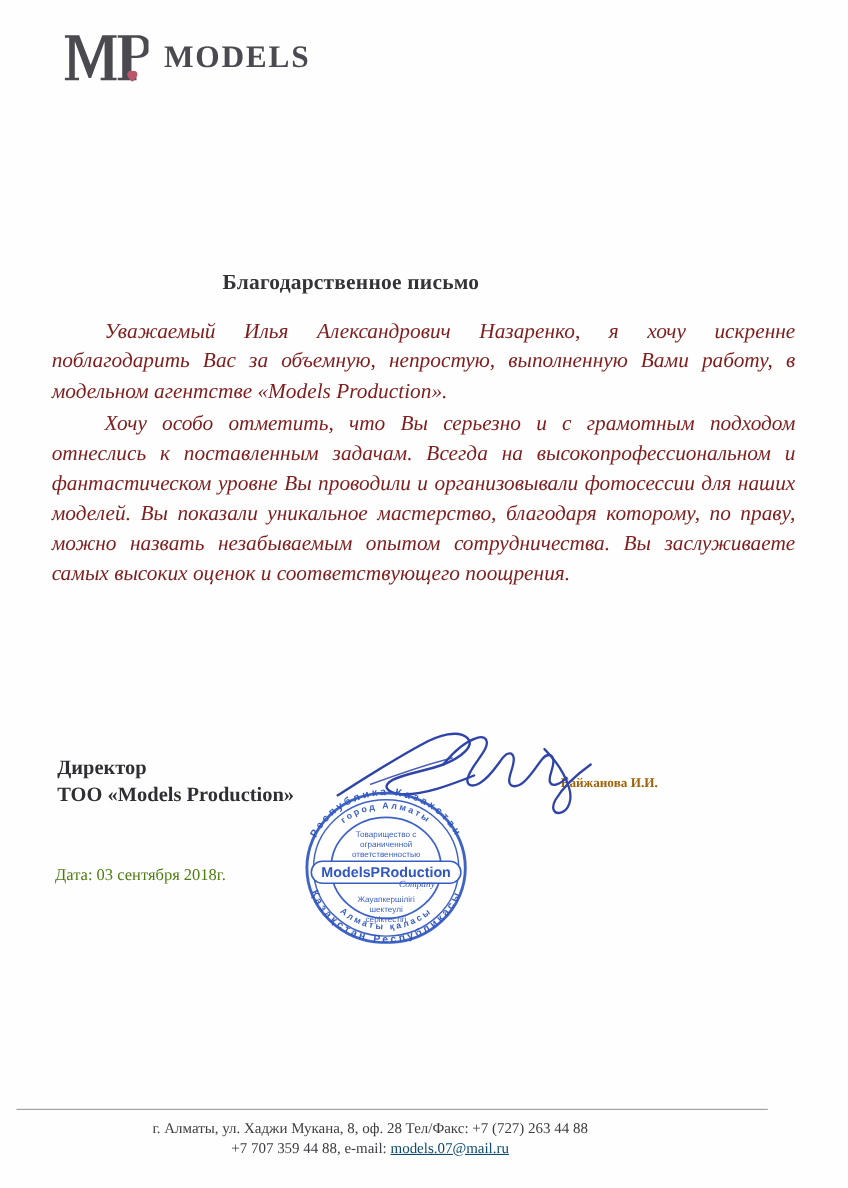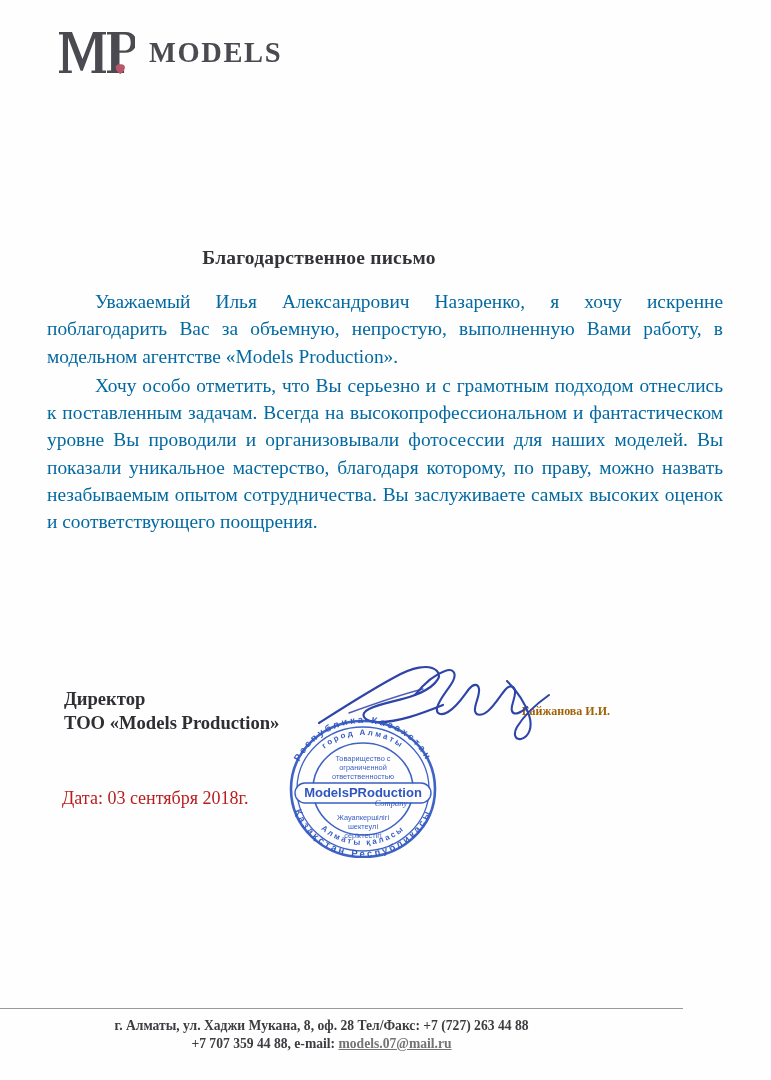--- a/index.html
+++ b/index.html
@@ -71,30 +71,31 @@
     top: 288px;
     left: 47px;
     width: 676px;
   }
   .body-block p {
     margin: 0 0 2px 0;
     text-align: justify;
     text-indent: 48px;
     font-size: 19.4px;
     line-height: 27.3px;
-    color: #0369a1;
+    color: #7f1d1d;
     hyphens: none;
+    font-style: italic;
   }
   .body-block p:last-child { margin-bottom: 0; }
 
   
   .sig-area {
     position: absolute;
     top: 655px;
-    left: 16px;
+    left: 4px;
     width: 638px;
     height: 230px;
   }
   .sig-left {
     position: absolute;
     top: 32px;
     left: 48px;
     font-size: 18.6px;
     font-weight: bold;
     line-height: 24px;
@@ -107,22 +108,22 @@
     right: 44px;
     font-size: 12px;
     font-weight: bold;
     color: #a16207;
     white-space: nowrap;
   }
   .date-line {
     position: absolute;
     top: 133px;
     left: 46px;
-    font-size: 18px;
-    color: #b91c1c;
+    font-size: 15px;
+    color: #4d7c0f;
     white-space: nowrap;
   }
 
   
   .signature {
     position: absolute;
     top: -4px;
     left: 295px;
     width: 260px;
     height: 90px;
@@ -135,40 +136,39 @@
     top: 58px;
     left: 249px;
     width: 196px;
     height: 145px;
     pointer-events: none;
   }
 
   
   .footer {
     position: absolute;
-    left: 0;
+    left: 15px;
     top: 1008px;
     width: 643px;
-    font-weight: bold;
   }
   .footer-rule {
     width: 683px;
     margin: 0 auto;
     border-top: 1px solid #9a9a9a;
   }
   .footer-lines {
     margin-top: 8px;
     text-align: center;
     font-size: 13.6px;
     line-height: 17.5px;
     color: #3c3c41;
   }
   .footer-lines .lnk {
     text-decoration: underline;
-    color: #737373;
+    color: #0c4a6e;
   }
 </style>
 </head>
 <body>
 
 <div class="page">
 
   <div class="letterhead">
 
     <div class="monogram">

